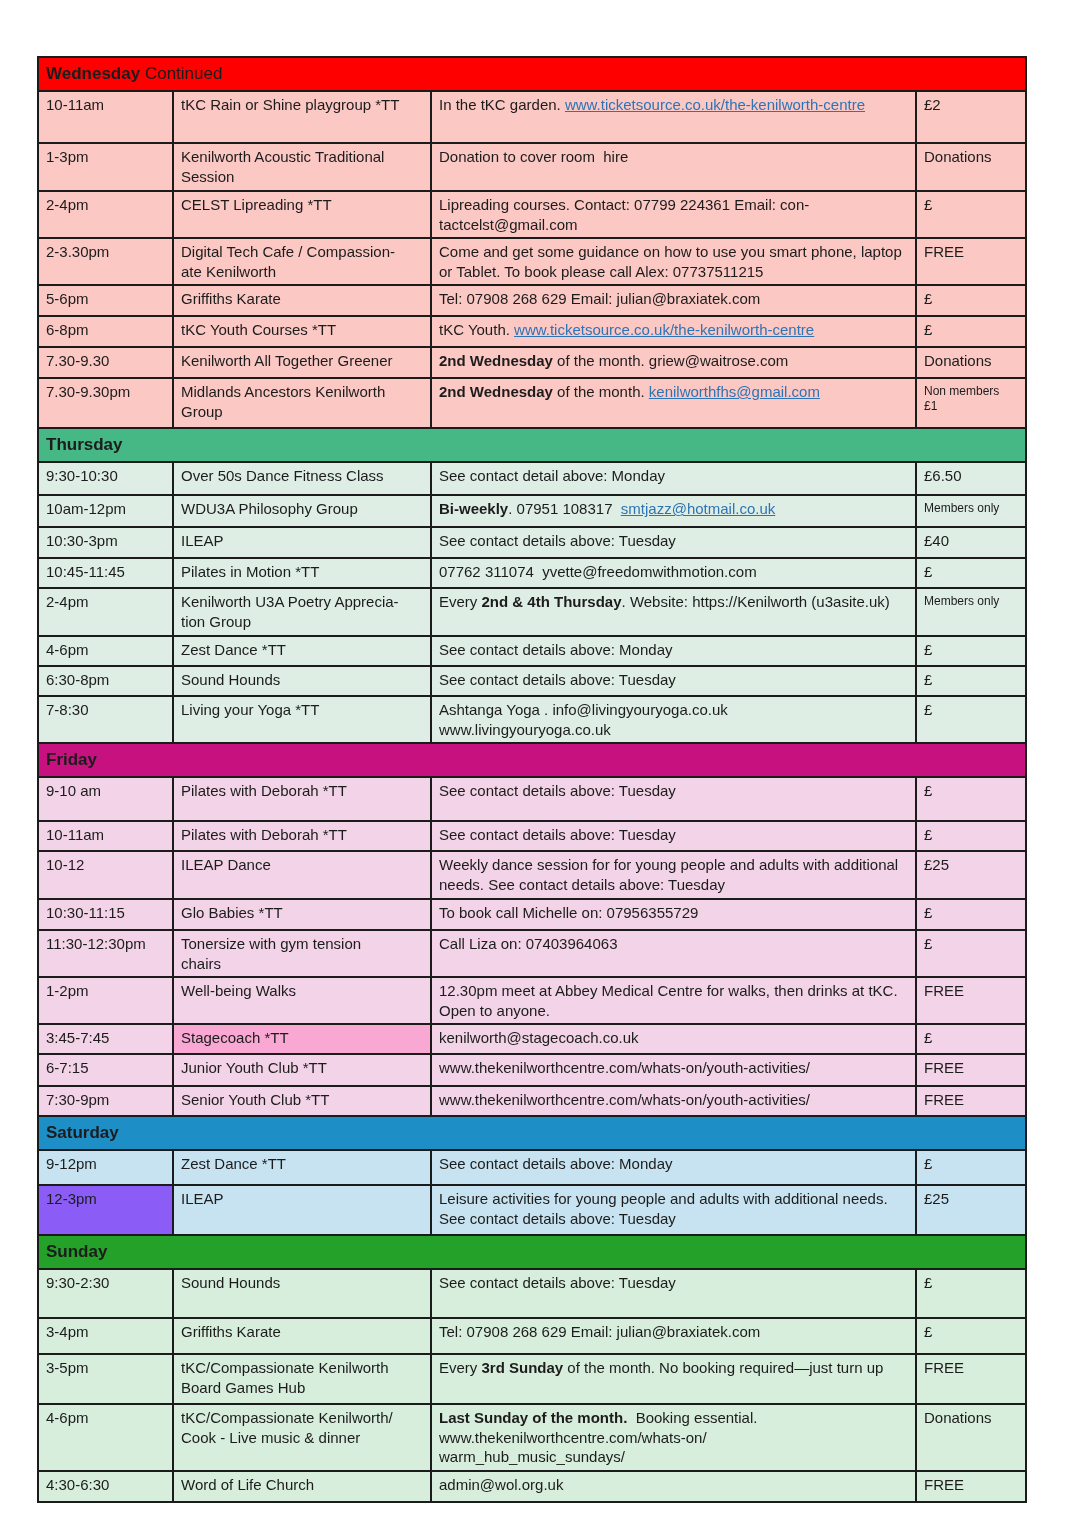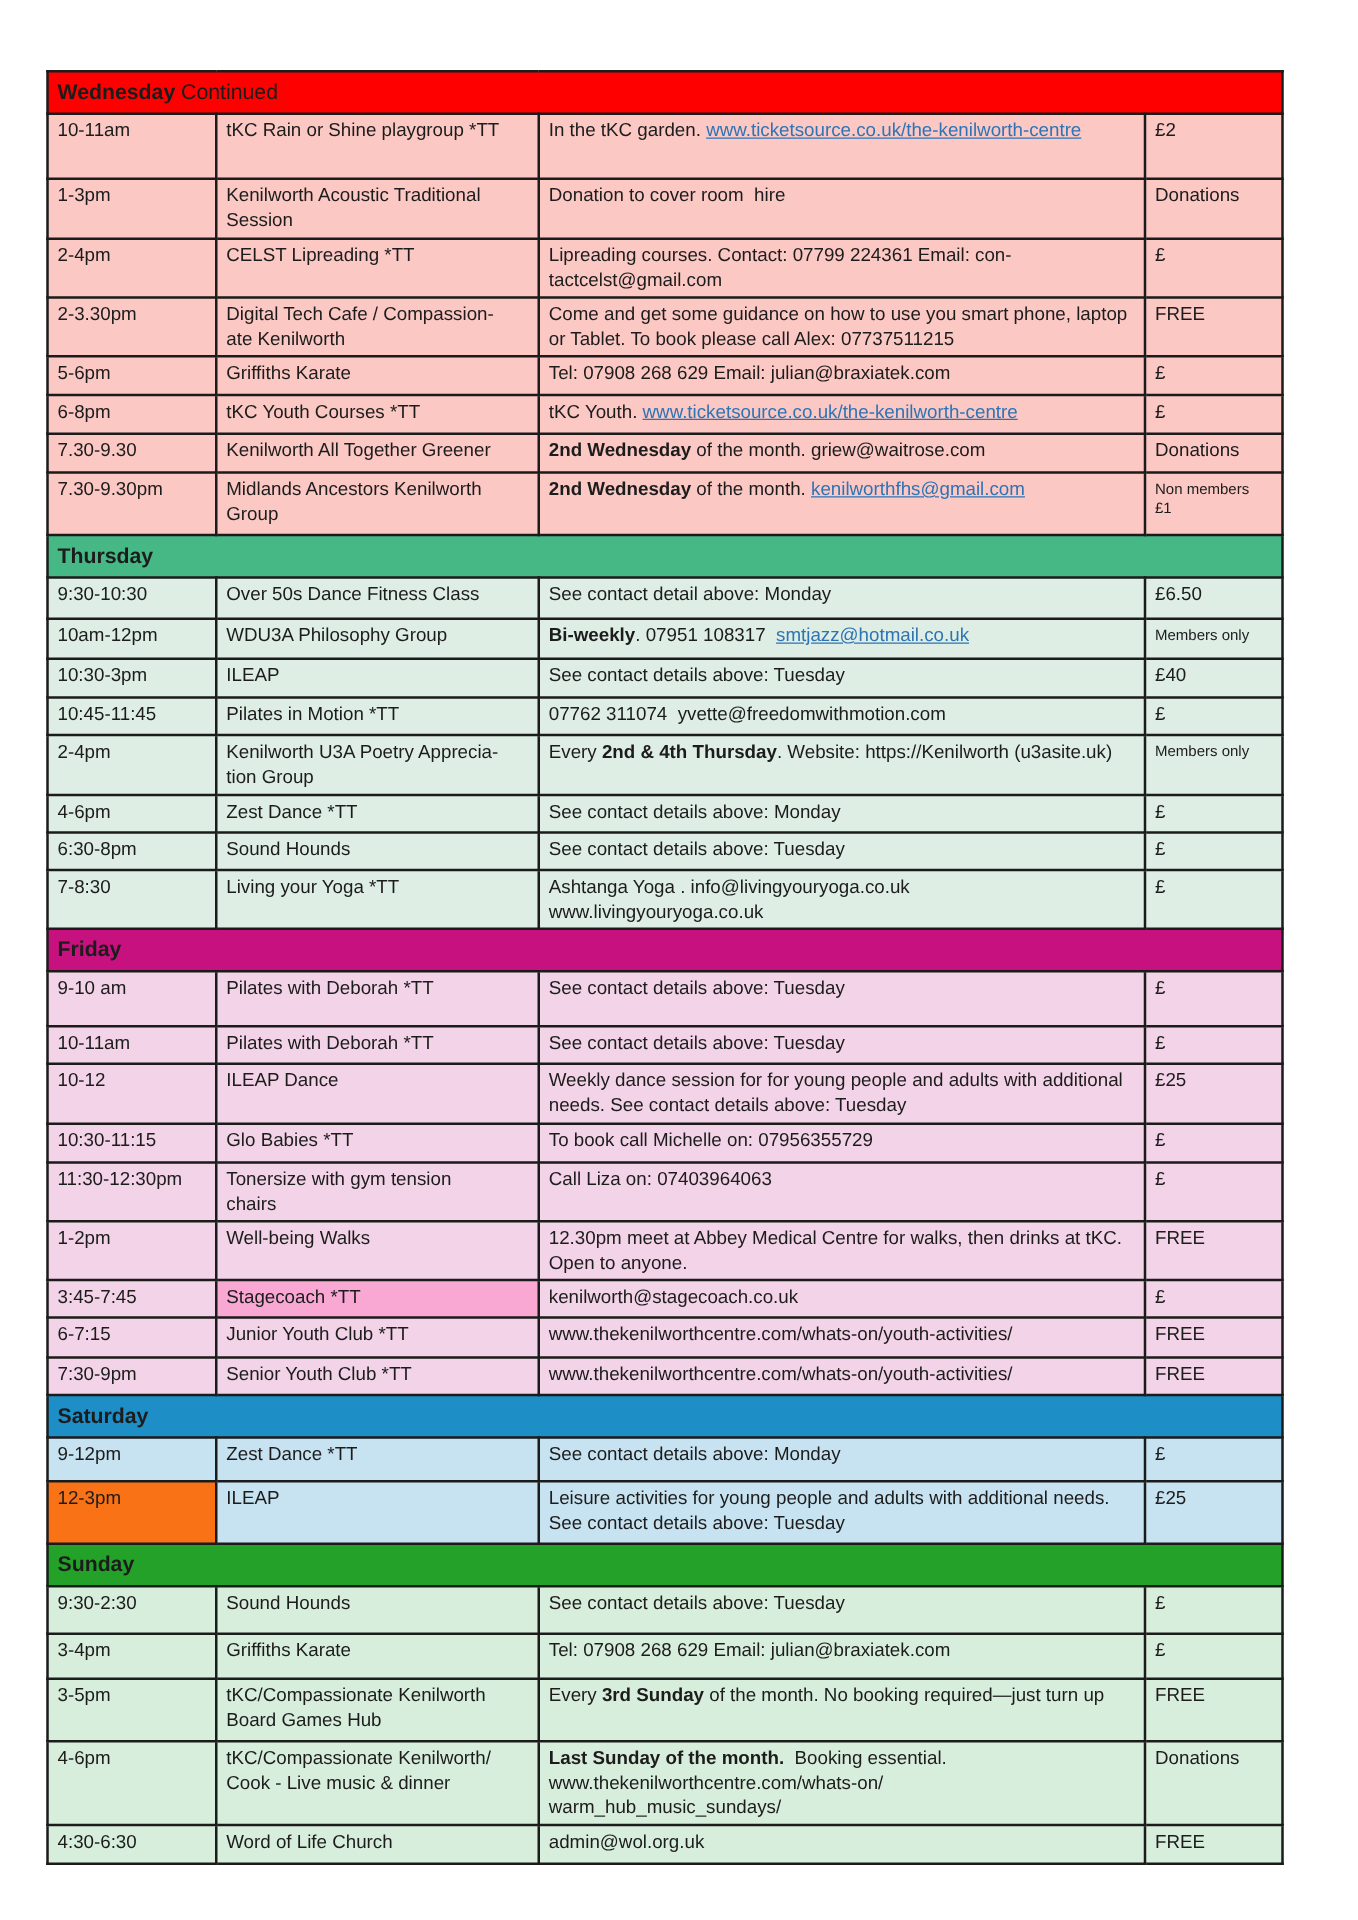--- a/index.html
+++ b/index.html
@@ -197,29 +197,29 @@
         <tr style="height: 34px;">
           <td colspan="4" class="day-header" style="background: rgb(30, 142, 198);"><span class="hb">Saturday</span></td>
         </tr>
         <tr style="height: 35px;">
           <td class="c-time" style="background: rgb(199, 227, 241);">9-12pm</td>
           <td class="c-act" style="background: rgb(199, 227, 241);">Zest Dance *TT</td>
           <td class="c-det" style="background: rgb(199, 227, 241);"><span>See contact details above: Monday</span></td>
           <td class="c-cost" style="background: rgb(199, 227, 241);">£</td>
         </tr>
         <tr style="height: 50px;">
-          <td class="c-time" style="background: #f97316;">12-3pm</td>
+          <td class="c-time" style="background: #8b5cf6;">12-3pm</td>
           <td class="c-act" style="background: rgb(199, 227, 241);">ILEAP</td>
           <td class="c-det" style="background: rgb(199, 227, 241);"><span>Leisure activities for young people and adults with additional needs. See contact details above: Tuesday</span></td>
           <td class="c-cost" style="background: rgb(199, 227, 241);">£25</td>
         </tr>
         <tr style="height: 34px;">
           <td colspan="4" class="day-header" style="background: rgb(35, 161, 40);"><span class="hb">Sunday</span></td>
         </tr>
-        <tr style="height: 38px;">
+        <tr style="height: 49px;">
           <td class="c-time" style="background: rgb(216, 238, 220);">9:30-2:30</td>
           <td class="c-act" style="background: rgb(216, 238, 220);">Sound Hounds</td>
           <td class="c-det" style="background: rgb(216, 238, 220);"><span>See contact details above: Tuesday</span></td>
           <td class="c-cost" style="background: rgb(216, 238, 220);">£</td>
         </tr>
         <tr style="height: 36px;">
           <td class="c-time" style="background: rgb(216, 238, 220);">3-4pm</td>
           <td class="c-act" style="background: rgb(216, 238, 220);">Griffiths Karate</td>
           <td class="c-det" style="background: rgb(216, 238, 220);"><span>Tel: 07908 268 629 Email: julian@braxiatek.com</span></td>
           <td class="c-cost" style="background: rgb(216, 238, 220);">£</td>

